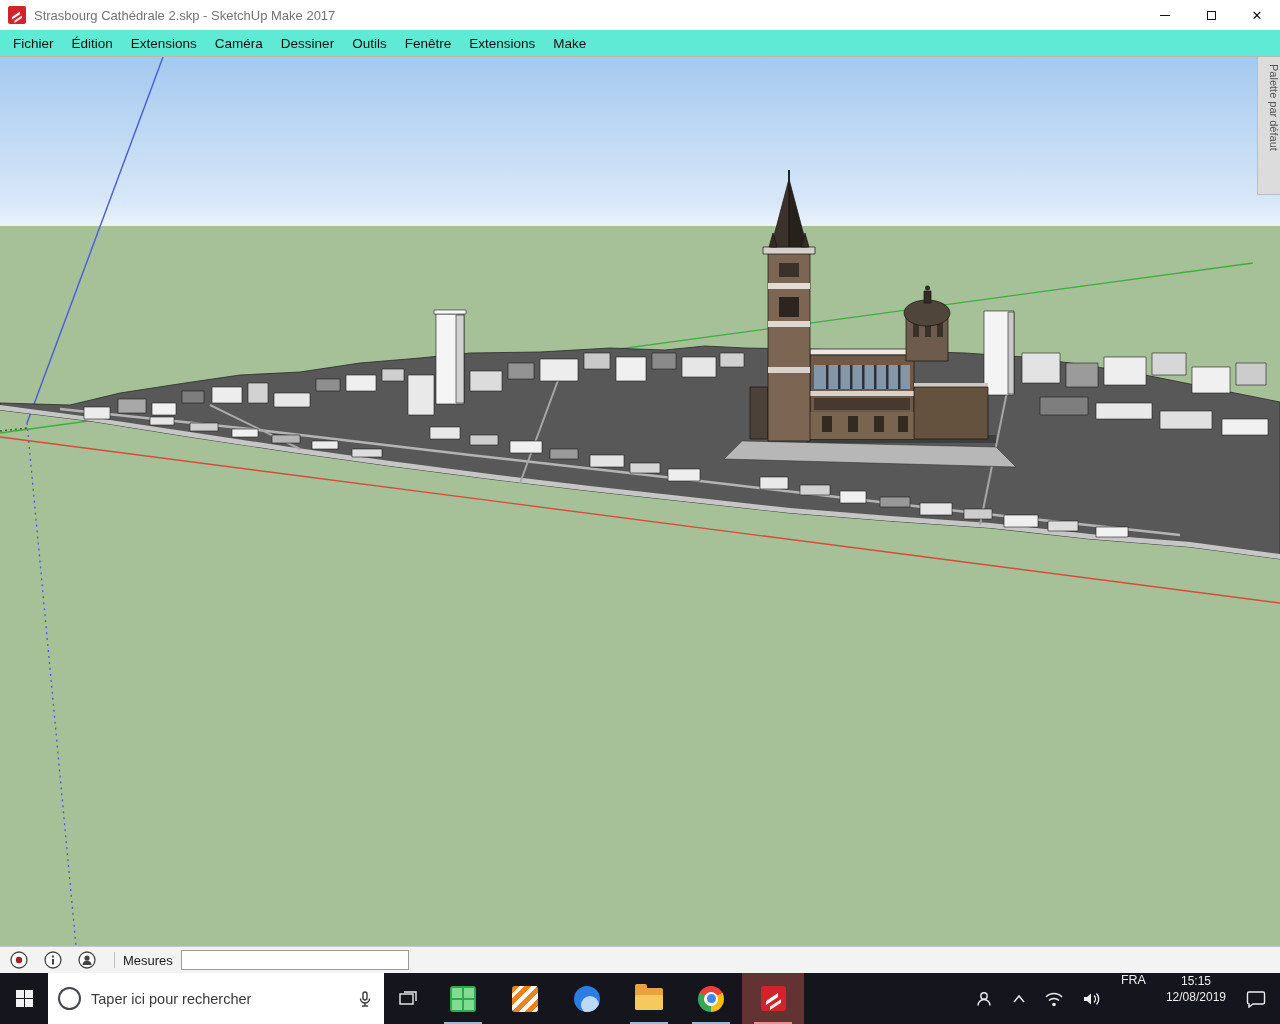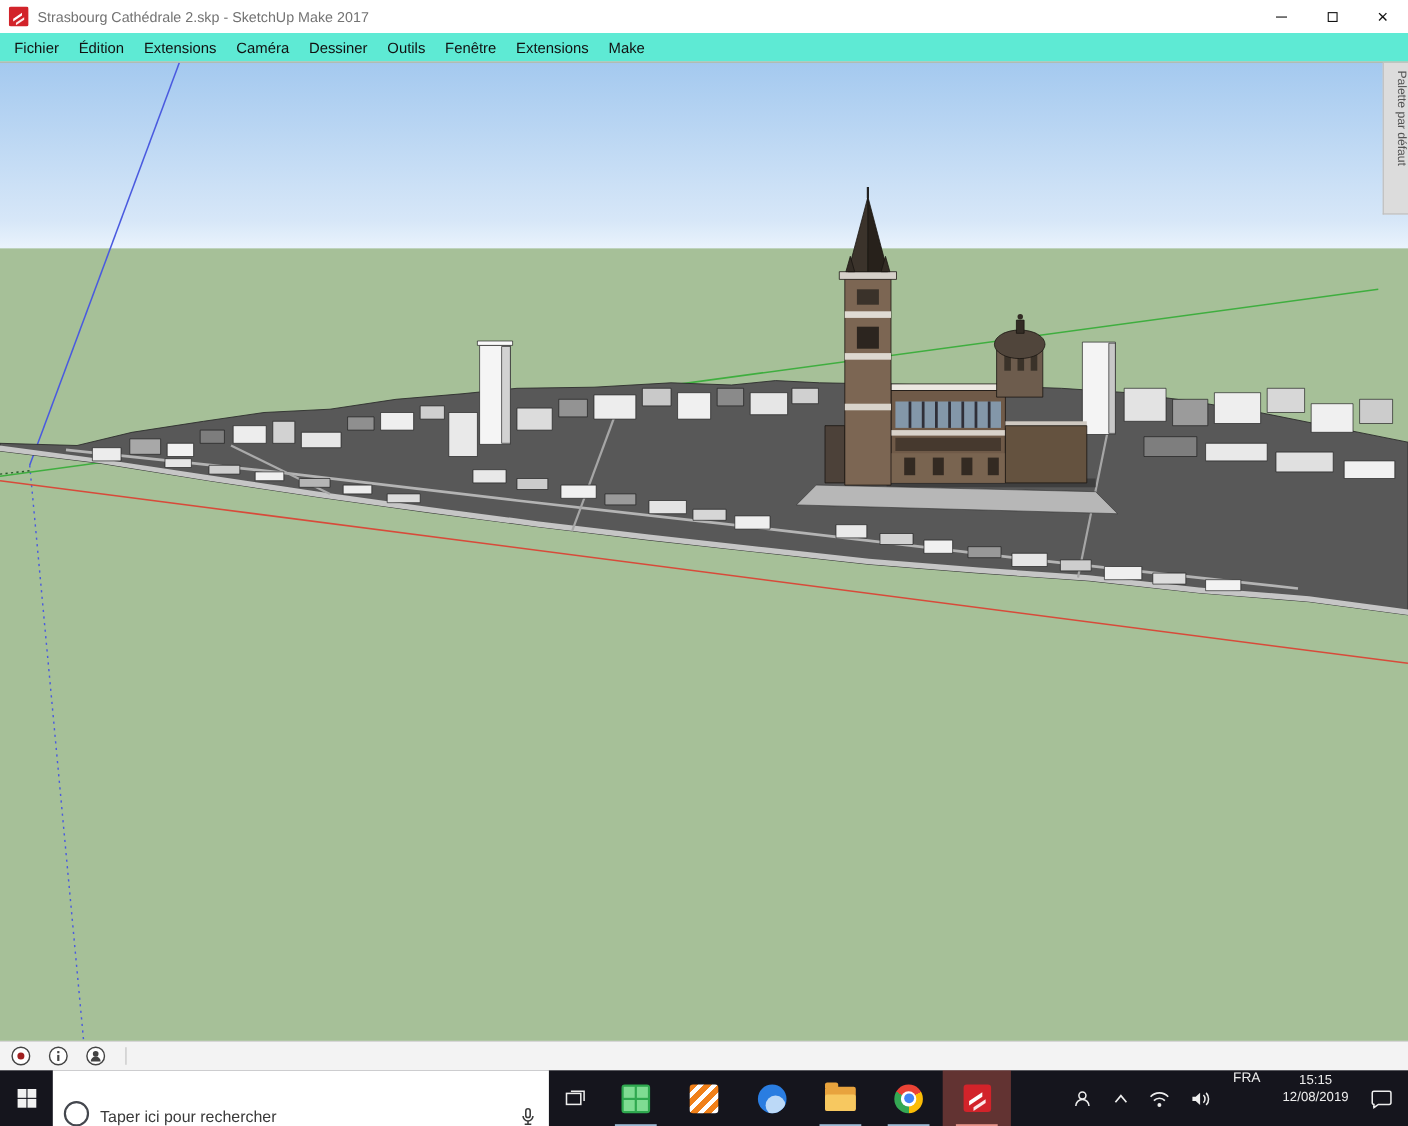--- a/index.html
+++ b/index.html
@@ -33,21 +33,21 @@
   .status-hint { white-space: nowrap; overflow: hidden; flex: 1 1 auto; }
   .measures { display: flex; align-items: center; gap: 8px; padding-right: 4px; }
   .measures-label { font-size: 13px; color: #1a1a1a; }
   .measures-input { width: 228px; height: 20px; border: 1px solid #9a9a9a; background: #fff; font-size: 12px; padding: 0 4px; font-family: "Liberation Sans", sans-serif; }
 
   
   .taskbar { height: 51px; background: #15151d; display: flex; align-items: stretch; color: #ededed; }
   .tb-btn { width: 48px; display: flex; align-items: center; justify-content: center; flex: 0 0 auto; }
   .win-logo { display: grid; grid-template-columns: 8px 8px; grid-template-rows: 8px 8px; gap: 1px; }
   .win-logo span { background: #f2f2f2; }
-  .searchbox { width: 451px; background: #ffffff; display: flex; align-items: flex-end; padding: 0 10px; gap: 10px; flex: 0 0 auto; }
+  .searchbox { width: 336px; background: #ffffff; display: flex; align-items: center; padding: 0 10px; gap: 10px; flex: 0 0 auto; }
   .cortana-ring { width: 23px; height: 23px; border: 2.5px solid #44474e; border-radius: 50%; flex: 0 0 auto; }
   .search-input { flex: 1 1 auto; border: none; outline: none; font-size: 14.5px; color: #222; font-family: "Liberation Sans", sans-serif; background: transparent; }
   .search-input::placeholder { color: #3a3a3a; opacity: 1; }
   .app-btn { width: 62px; display: flex; align-items: center; justify-content: center; position: relative; flex: 0 0 auto; }
   .app-btn .indicator { position: absolute; bottom: 0; left: 12px; right: 12px; height: 2px; background: rgba(180,215,245,.85); }
   .app-btn.active { background: rgba(205,92,80,.42); }
   .app-btn.active .indicator { background: #e8948a; }
   .icon-27 { width: 27px; height: 27px; }
   .green-app { width: 26px; height: 26px; border-radius: 3px; background: #2fa84f; display: grid; grid-template-columns: 10px 10px; grid-template-rows: 10px 10px; gap: 2px; padding: 2px; }
   .green-app span { background: #7fdc92; }
@@ -270,20 +270,24 @@
       <rect x="8" y="4.5" width="2" height="2" fill="#444444"></rect>
       <rect x="8" y="8" width="2" height="5.5" fill="#444444"></rect>
     </svg>
     <svg width="18" height="18" viewBox="0 0 18 18">
       <circle cx="9" cy="9" r="8" fill="#ffffff" stroke="#444444" stroke-width="1.3"></circle>
       <circle cx="9" cy="7" r="2.6" fill="#444444"></circle>
       <path d="M4.5 14 a4.5 4.5 0 0 1 9 0 Z" fill="#444444"></path>
     </svg>
   </div>
   <div class="status-sep"></div>
+  <div class="measures">
+    <span class="measures-label">Mesures</span>
+    <input class="measures-input" value="" style="">
+  </div>
 </div>
 
 <div class="taskbar">
   <div class="tb-btn">
     <span class="win-logo">
         <span></span>
         <span></span>
         <span></span>
         <span></span>
       </span>

